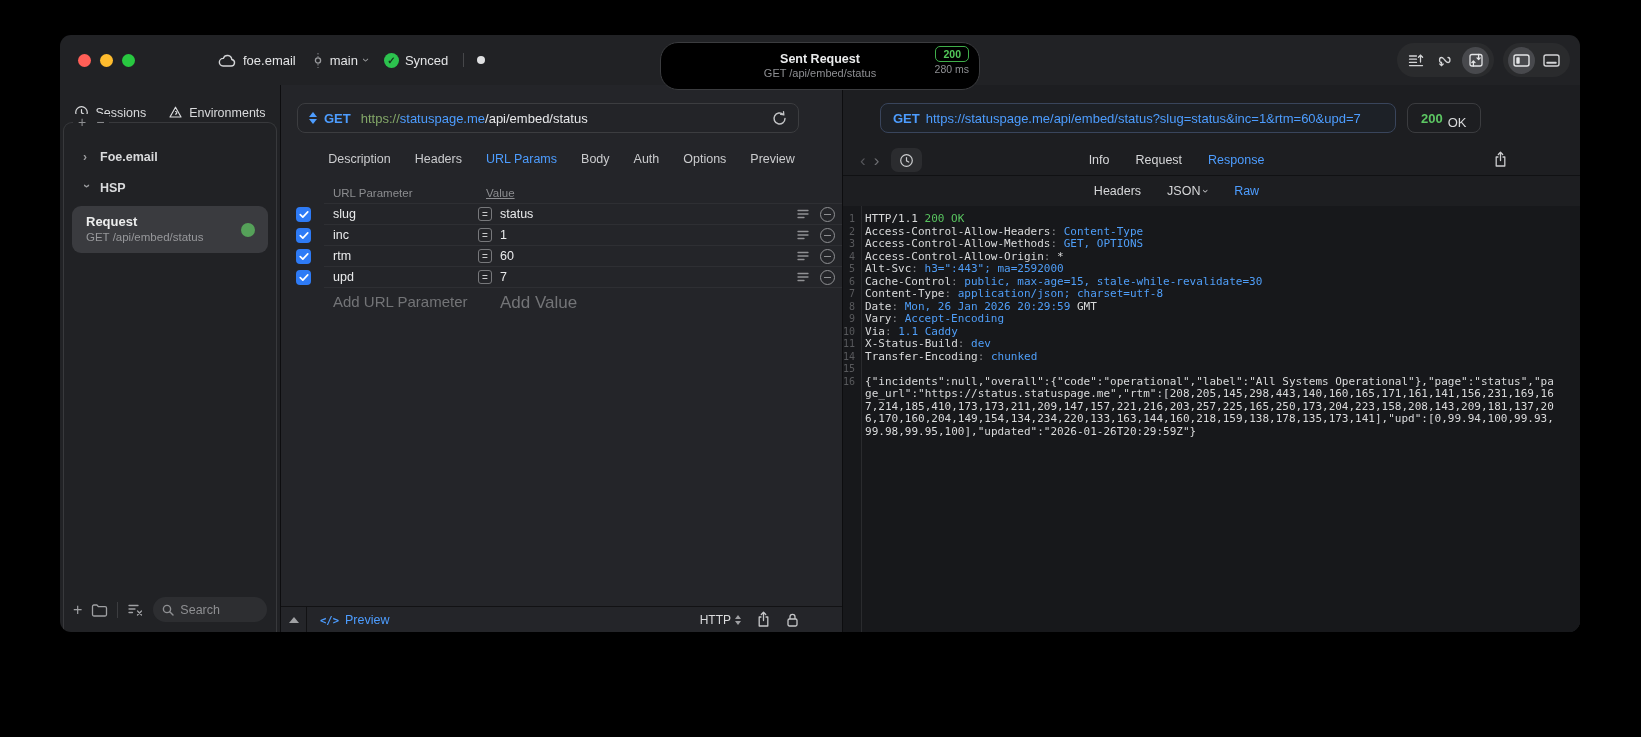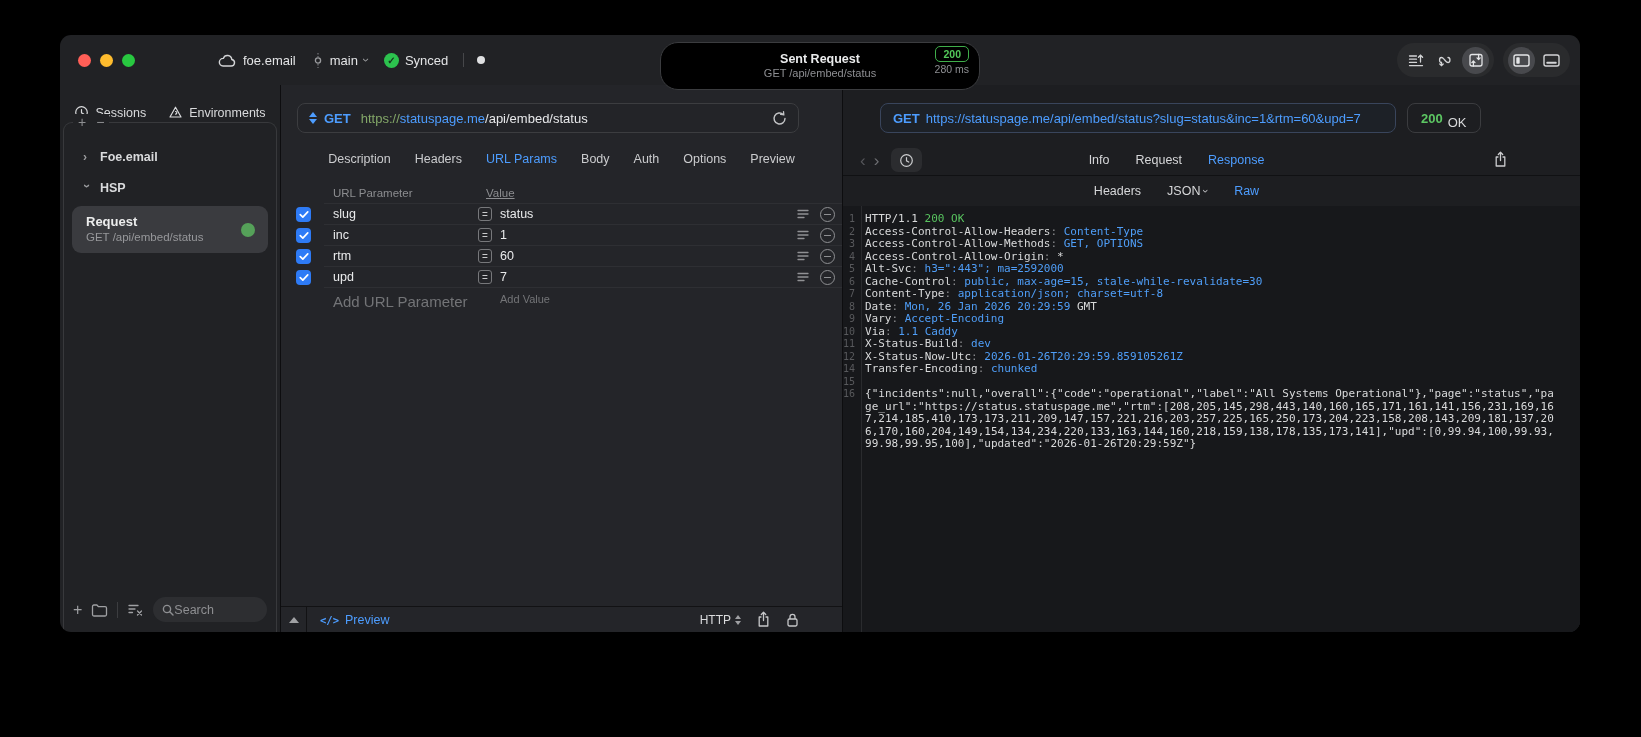--- a/index.html
+++ b/index.html
@@ -50,21 +50,21 @@
     font-size:12.5px; font-weight:600; }
   .tree-row .tchev { color:#9a9b9e; font-size:12px; width:8px; }
   .req-card { margin:3px 8px 0; background:#3a3b3f; border-radius:9px; padding:7px 14px 8px; position:relative; }
   .req-title { font-size:13px; font-weight:700; color:#eceded; line-height:17px; }
   .req-sub { font-size:11.5px; color:#97989b; line-height:15px; }
   .req-dot { position:absolute; right:13px; top:17px; width:14px; height:14px; border-radius:50%; background:#55a159; }
   .sb-footer { margin-top:auto; display:flex; align-items:center; gap:9px; padding:8px 9px 10px; }
   .sbf-icon { color:#9fa0a3; display:flex; align-items:center; }
   .sbf-div { width:1px; height:16px; background:#3c3d40; }
   .search-pill { flex:1; height:25px; background:#2d2e31; border-radius:13px; display:flex; align-items:center;
-    gap:0; padding:0 9px; color:#8e8f92; font-size:12.5px; }
+    gap:6px; padding:0 9px; color:#8e8f92; font-size:12.5px; }
 
   
   .middle { width:562px; flex:0 0 562px; background:#242529; border-right:1px solid #0d0d0f;
     display:flex; flex-direction:column; min-height:0; }
   .url-box { margin:18px 43px 0 16px; height:30px; border:1px solid #3c3d40; border-radius:8px; background:#232428;
     display:flex; align-items:center; padding:0 11px; font-size:13px; }
   .stepper { display:flex; flex-direction:column; gap:2px; margin-right:7px; }
   .stepper i { width:0; height:0; border-left:4px solid transparent; border-right:4px solid transparent; display:block; }
   .stepper .up { border-bottom:5px solid #4d9dff; }
   .stepper .dn { border-top:5px solid #4d9dff; }
@@ -85,21 +85,21 @@
     display:flex; align-items:center; justify-content:center; }
   .pname { position:absolute; left:52px; top:3px; font-size:12.5px; color:#e9eaeb; }
   .pop { position:absolute; left:197px; top:3px; width:14px; height:14px; border:1px solid #77787b; border-radius:3px;
     color:#c9cacc; font-size:10px; display:flex; align-items:center; justify-content:center; }
   .pval { position:absolute; left:219px; top:3px; font-size:12.5px; color:#e9eaeb; }
   .rlines { position:absolute; right:33px; top:5px; }
   .rminus { position:absolute; right:7px; top:3px; width:15px; height:15px; border:1.3px solid #8e8f92; border-radius:50%; }
   .rminus::after { content:""; position:absolute; left:3px; right:3px; top:50%; height:1.4px; margin-top:-1px; background:#8e8f92; }
   .paddrow { position:relative; height:24px; }
   .paddrow .an { position:absolute; left:52px; top:5px; font-size:15px; color:#737477; }
-  .paddrow .av { position:absolute; left:219px; top:5px; font-size:11px; color:#737477; }
+  .paddrow .av { position:absolute; left:219px; top:5px; font-size:17px; color:#737477; }
   .mid-footer { margin-top:auto; height:26px; flex:0 0 26px; border-top:1px solid #121214; display:flex; align-items:center; }
   .collapse-cell { width:26px; height:100%; border-right:1px solid #121214; display:flex; align-items:center; justify-content:center; }
   .tri-up { width:0; height:0; border-left:5px solid transparent; border-right:5px solid transparent; border-bottom:6px solid #a0a1a4; }
   .preview { margin-left:13px; display:flex; align-items:center; gap:6px; color:#4d9dff; font-size:12.5px; }
   .preview .glyph { font-family:"DejaVu Sans Mono", monospace; font-size:10.5px; font-weight:700; }
   .mf-right { margin-left:auto; display:flex; align-items:center; gap:15px; padding-right:43px; }
   .http-sel { display:flex; align-items:center; gap:4px; color:#dadbdd; font-size:12px; }
   .mini-steps { display:flex; flex-direction:column; gap:2px; }
   .mini-steps i { width:0; height:0; border-left:3px solid transparent; border-right:3px solid transparent; display:block; }
   .mini-steps .up { border-bottom:4px solid #9fa0a3; }
@@ -520,24 +520,20 @@
           </div>
           <div class="cl">
             <span class="ln">10</span>
             <span class="ct"><span class="hname">Via</span><span class="hdim">: </span><span class="hval">1.1 Caddy</span></span>
           </div>
           <div class="cl">
             <span class="ln">11</span>
             <span class="ct"><span class="hname">X-Status-Build</span><span class="hdim">: </span><span class="hval">dev</span></span>
           </div>
           <div class="cl">
-            <span class="ln">12</span>
-            <span class="ct"><span class="hname">X-Status-Now-Utc</span><span class="hdim">: </span><span class="hval">2026-01-26T20:29:59.859105261Z</span></span>
-          </div>
-          <div class="cl">
             <span class="ln">14</span>
             <span class="ct"><span class="hname">Transfer-Encoding</span><span class="hdim">: </span><span class="hval">chunked</span></span>
           </div>
           <div class="cl">
             <span class="ln">15</span>
             <span class="ct"></span>
           </div>
           <div class="cl">
             <span class="ln">16</span>
             <span class="ct"><span class="hplain">{"incidents":null,"overall":{"code":"operational","label":"All Systems Operational"},"page":"status","page_url":"https://status.statuspage.me","rtm":[208,205,145,298,443,140,160,165,171,161,141,156,231,169,167,214,185,410,173,173,211,209,147,157,221,216,203,257,225,165,250,173,204,223,158,208,143,209,181,137,206,170,160,204,149,154,134,234,220,133,163,144,160,218,159,138,178,135,173,141],"upd":[0,99.94,100,99.93,99.98,99.95,100],"updated":"2026-01-26T20:29:59Z"}</span></span>

